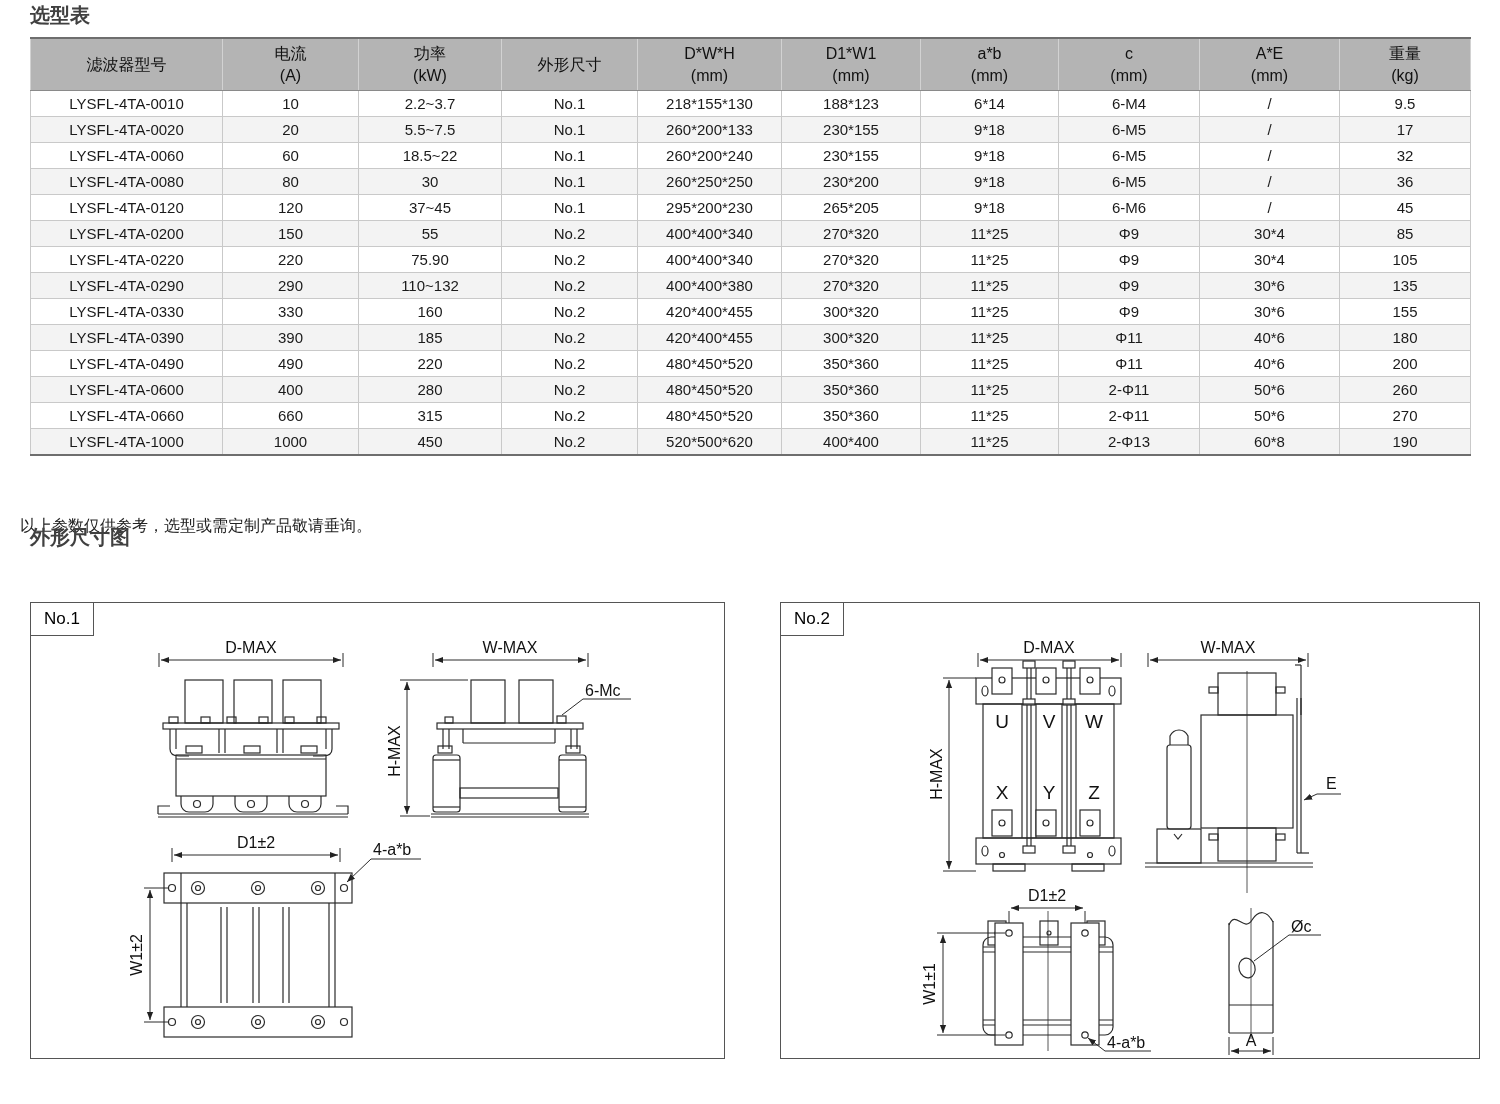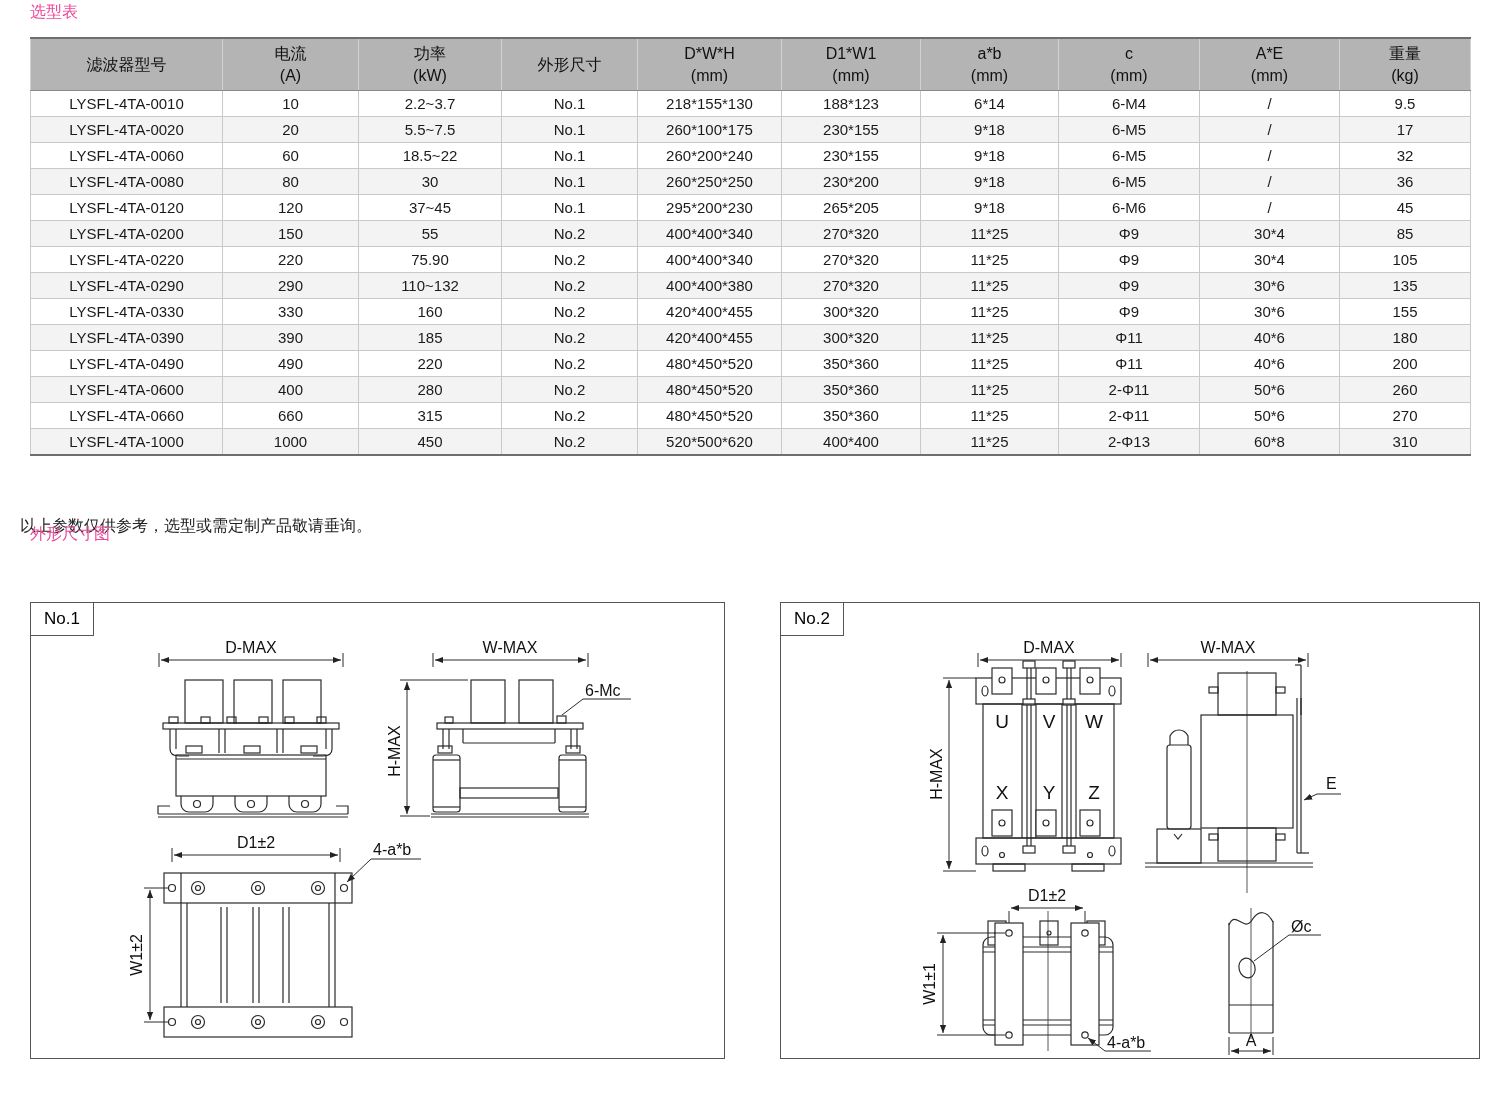--- a/index.html
+++ b/index.html
@@ -1,17 +1,17 @@
 <!DOCTYPE html>
 <html><head>
 <meta charset="utf-8">
 <style>
   html,body{margin:0;padding:0;background:#fff;}
   body{width:1500px;height:1104px;position:relative;font-family:"Liberation Sans",sans-serif;color:#1a1a1a;overflow:hidden;}
-  .section-title{position:absolute;left:30px;font-size:16px;font-weight:normal;color:#ec4899;}
+  .section-title{position:absolute;left:30px;font-size:20px;font-weight:bold;color:#404040;}
   #title-select{top:2px;}
   #title-outline{top:524px;}
   
   #selection-table{position:absolute;left:30px;top:37px;width:1440px;border-collapse:collapse;table-layout:fixed;font-size:15px;}
   #selection-table col.c0{width:192px}#selection-table col.c1{width:136px}#selection-table col.c2{width:143px}
   #selection-table col.c3{width:136px}#selection-table col.c4{width:144px}#selection-table col.c5{width:139px}
   #selection-table col.c6{width:138px}#selection-table col.c7{width:141px}#selection-table col.c8{width:140px}
   #selection-table col.c9{width:131px}
   #selection-table th{background:#b4b4b4;height:51px;font-weight:400;font-size:16px;padding:0;
     border-left:1px solid #d2d2d2;border-right:1px solid #d2d2d2;border-top:2px solid #6e6e6e;border-bottom:1px solid #8a8a8a;
@@ -108,21 +108,21 @@
         <td>6*14</td>
         <td>6-M4</td>
         <td>/</td>
         <td>9.5</td>
       </tr>
       <tr>
         <td>LYSFL-4TA-0020</td>
         <td>20</td>
         <td>5.5~7.5</td>
         <td>No.1</td>
-        <td>260*100*175</td>
+        <td>260*200*133</td>
         <td>230*155</td>
         <td>9*18</td>
         <td>6-M5</td>
         <td>/</td>
         <td>17</td>
       </tr>
       <tr>
         <td>LYSFL-4TA-0060</td>
         <td>60</td>
         <td>18.5~22</td>
@@ -257,21 +257,21 @@
       <tr>
         <td>LYSFL-4TA-1000</td>
         <td>1000</td>
         <td>450</td>
         <td>No.2</td>
         <td>520*500*620</td>
         <td>400*400</td>
         <td>11*25</td>
         <td>2-Φ13</td>
         <td>60*8</td>
-        <td>310</td>
+        <td>190</td>
       </tr>
     </tbody>
 </table>
 
 <div id="table-note">以上参数仅供参考，选型或需定制产品敬请垂询。</div>
 
 <div class="section-title" id="title-outline">外形尺寸图</div>
 
 <div class="diagram-box" id="diagram-box-1">
   <div class="diagram-label">No.1</div>

